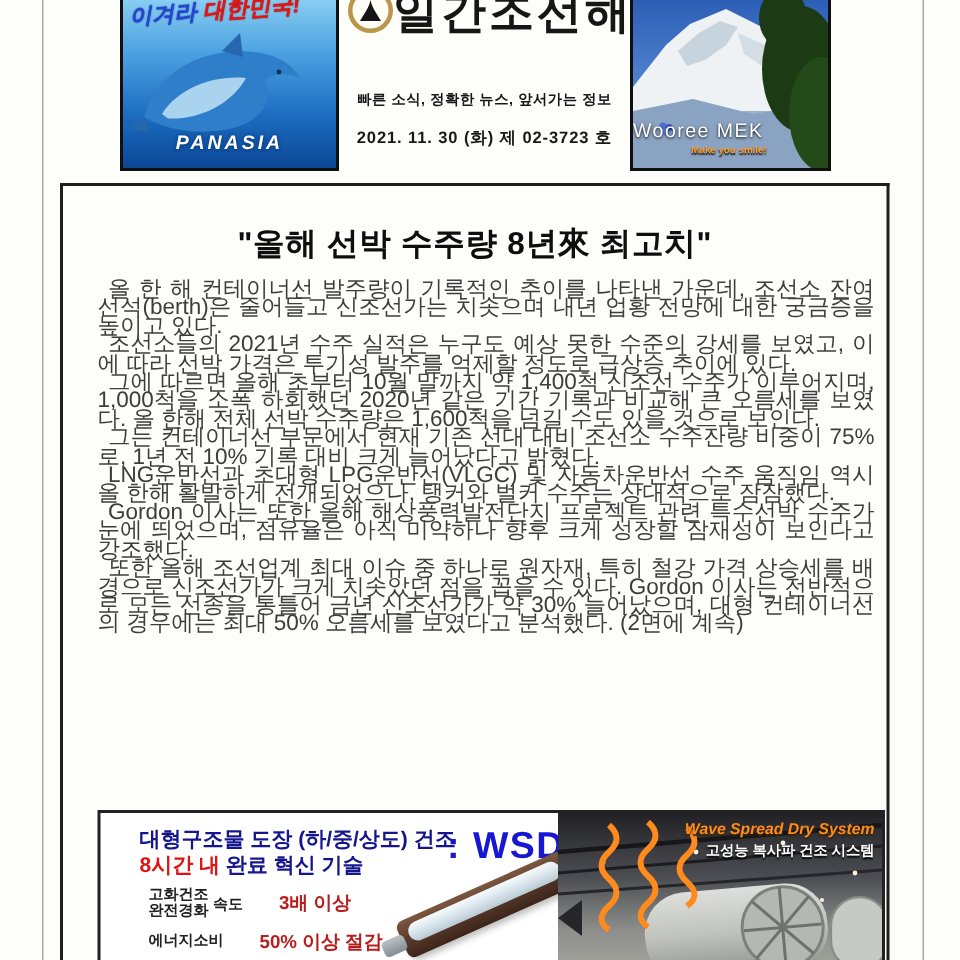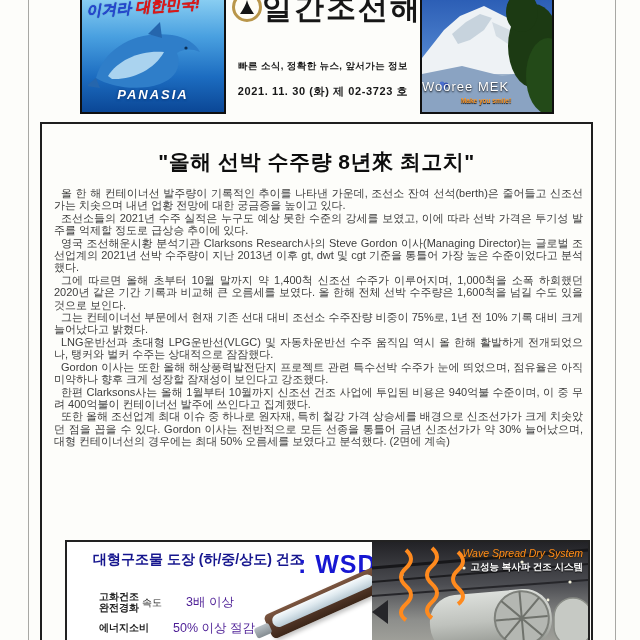--- a/index.html
+++ b/index.html
@@ -42,52 +42,52 @@
   .tagline{position:absolute;left:230px;top:60px;width:186px;text-align:center;
     font-size:9.5px;font-weight:800;color:#181818;letter-spacing:0.4px;white-space:nowrap;}
   .dateline{position:absolute;left:230px;top:84px;width:186px;text-align:center;
     font-size:11px;font-weight:800;color:#181818;letter-spacing:0.6px;white-space:nowrap;}
 
   
   .article-box{position:absolute;left:40px;top:122px;width:553px;height:520px;
     box-sizing:border-box;border:2px solid #1e1e1e;border-bottom:none;background:transparent;}
   .article-title{margin:24px 6px 0 6px;text-align:center;font-size:21px;font-weight:800;
     color:#0e0e0e;letter-spacing:0.5px;}
-  .article-body{margin:11px 8px 0 12px;font-size:11px;line-height:12.4px;color:#3d3d3d;
+  .article-body{margin:11px 8px 0 23px;font-size:15px;line-height:12.4px;color:#3d3d3d;
     text-align:justify;}
   .article-body p{margin:0;text-indent:7px;}
 
   
   .ad-box{position:absolute;left:65px;top:540px;width:525px;height:112px;
     box-sizing:border-box;border:2px solid #222;background:#fff;overflow:hidden;}
   .ad-headline{position:absolute;left:26px;top:9px;line-height:17px;white-space:nowrap;}
   .ad-h1{font-size:14px;font-weight:800;color:#15158e;}
   .ad-h2-red{font-size:14px;font-weight:800;color:#e01212;}
   .ad-h2-navy{font-size:14px;font-weight:800;color:#15158e;}
   .ad-wsd{position:absolute;left:231px;top:8px;font-size:25px;font-weight:800;color:#1717d2;
     letter-spacing:1px;white-space:nowrap;text-align:right;}
   .spec-list{position:absolute;left:32px;top:50px;}
   .spec-row{display:flex;align-items:center;margin-bottom:7px;}
   .spec-label{font-size:10px;font-weight:800;color:#222;line-height:10.5px;white-space:nowrap;}
   .spec-label div:empty{display:none;}
-  .spec-suffix{font-size:10px;font-weight:400;color:#222;margin-left:3px;white-space:nowrap;}
+  .spec-suffix{font-size:10px;font-weight:700;color:#222;margin-left:3px;white-space:nowrap;}
   .spec-suffix:empty{display:none;}
-  .spec-value{font-size:12.5px;font-weight:400;color:#4c1d95;margin-left:24px;white-space:nowrap;}
+  .spec-value{font-size:12.5px;font-weight:700;color:#b91c1c;margin-left:24px;white-space:nowrap;}
 
   .lamp{position:absolute;left:196px;top:48px;width:122px;height:26px;
     transform:rotate(-24deg);border-radius:5px;
     background:linear-gradient(180deg,#7c5640 0%,#56392a 55%,#3c2619 100%);
     box-shadow:2px 3px 4px rgba(0,0,0,0.25);}
   .lamp-tube{position:absolute;left:6px;top:4px;right:6px;height:13px;border-radius:7px;
     background:linear-gradient(180deg,#f6fafc 0%,#dde8ee 45%,#b9cad4 100%);}
   .lamp-plug{position:absolute;left:-14px;top:8px;width:16px;height:11px;border-radius:3px;
     background:linear-gradient(180deg,#b9c1c6,#858d92);}
 
   .ad-photo{position:absolute;right:0;top:0;width:216px;height:112px;overflow:hidden;}
-  .photo-caption1{position:absolute;right:5px;top:5px;color:#ff8c1a;font-weight:400;
+  .photo-caption1{position:absolute;right:5px;top:5px;color:#ff8c1a;font-weight:700;
     font-size:10.5px;font-style:italic;text-shadow:0 1px 1px #3a2400;white-space:nowrap;}
   .photo-caption2{position:absolute;right:5px;top:19px;color:#fff;font-weight:800;
     font-size:9.5px;text-shadow:0 1px 1px #000;white-space:nowrap;}
 </style>
 </head>
 <body>
 
 <div class="page">
   <div class="frame-line left"></div>
   <div class="frame-line right"></div>
@@ -138,41 +138,42 @@
 
   <div class="article-box">
     <div class="article-title">"올해 선박 수주량 8년來 최고치"</div>
     <div class="article-body">
 
         <p>올 한 해 컨테이너선 발주량이 기록적인 추이를 나타낸 가운데, 조선소 잔여 선석(berth)은 줄어들고 신조선가는 치솟으며 내년 업황 전망에 대한 궁금증을 높이고 있다.</p>
 
 
         <p>조선소들의 2021년 수주 실적은 누구도 예상 못한 수준의 강세를 보였고, 이에 따라 선박 가격은 투기성 발주를 억제할 정도로 급상승 추이에 있다.</p>
 
-        <p>영국 조선해운시황 분석기관 Clarksons Research사의 Steve Gordon 이사(Managing Director)는 글로벌 조선업계의 2021년 선박 수주량이 지난 2013년 이후 gt, dwt 및 cgt 기준을 통틀어 가장 높은 수준이었다고 분석했다.</p>
 
         <p>그에 따르면 올해 초부터 10월 말까지 약 1,400척 신조선 수주가 이루어지며, 1,000척을 소폭 하회했던 2020년 같은 기간 기록과 비교해 큰 오름세를 보였다. 올 한해 전체 선박 수주량은 1,600척을 넘길 수도 있을 것으로 보인다.</p>
 
 
         <p>그는 컨테이너선 부문에서 현재 기존 선대 대비 조선소 수주잔량 비중이 75%로, 1년 전 10% 기록 대비 크게 늘어났다고 밝혔다.</p>
 
         <p>LNG운반선과 초대형 LPG운반선(VLGC) 및 자동차운반선 수주 움직임 역시 올 한해 활발하게 전개되었으나, 탱커와 벌커 수주는 상대적으로 잠잠했다.</p>
 
         <p>Gordon 이사는 또한 올해 해상풍력발전단지 프로젝트 관련 특수선박 수주가 눈에 띄었으며, 점유율은 아직 미약하나 향후 크게 성장할 잠재성이 보인다고 강조했다.</p>
 
-        <p>한편 Clarksons사는 올해 1월부터 10월까지 신조선 건조 사업에 투입된 비용은 940억불 수준이며, 이 중 무려 400억불이 컨테이너선 발주에 쓰인다고 집계했다.</p>
 
 
         <p>또한 올해 조선업계 최대 이슈 중 하나로 원자재, 특히 철강 가격 상승세를 배경으로 신조선가가 크게 치솟았던 점을 꼽을 수 있다. Gordon 이사는 전반적으로 모든 선종을 통틀어 금년 신조선가가 약 30% 늘어났으며, 대형 컨테이너선의 경우에는 최대 50% 오름세를 보였다고 분석했다. (2면에 계속)</p>
       </div>
   </div>
 
   <div class="ad-box">
     <div class="ad-headline">
       <div class="ad-h1">대형구조물 도장 (하/중/상도) 건조</div>
+      <div>
+        <span class="ad-h2-red">8시간 내</span><span class="ad-h2-navy"> 완료 혁신 기술</span>
+      </div>
     </div>
     <div class="ad-wsd">: WSD</div>
 
     <div class="spec-list">
 
         <div class="spec-row">
           <div class="spec-label">
             <div>고화건조</div>
             <div>완전경화</div>
           </div>

